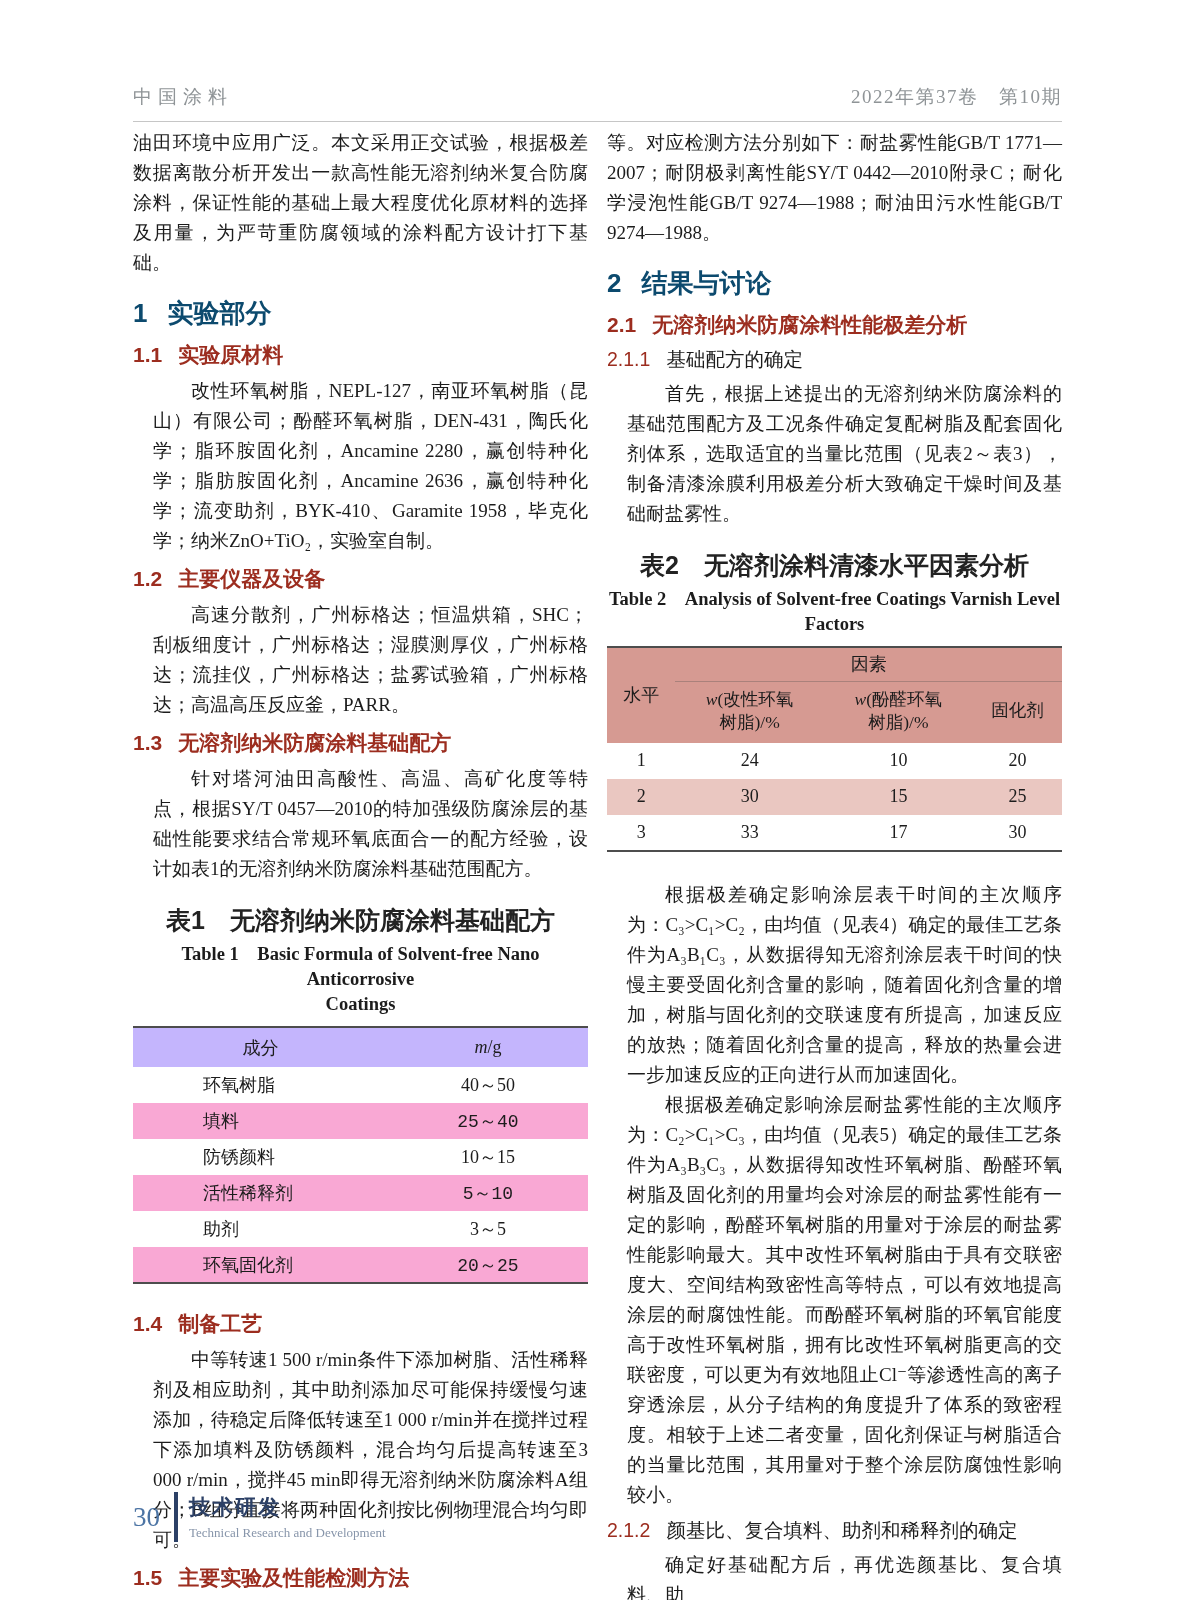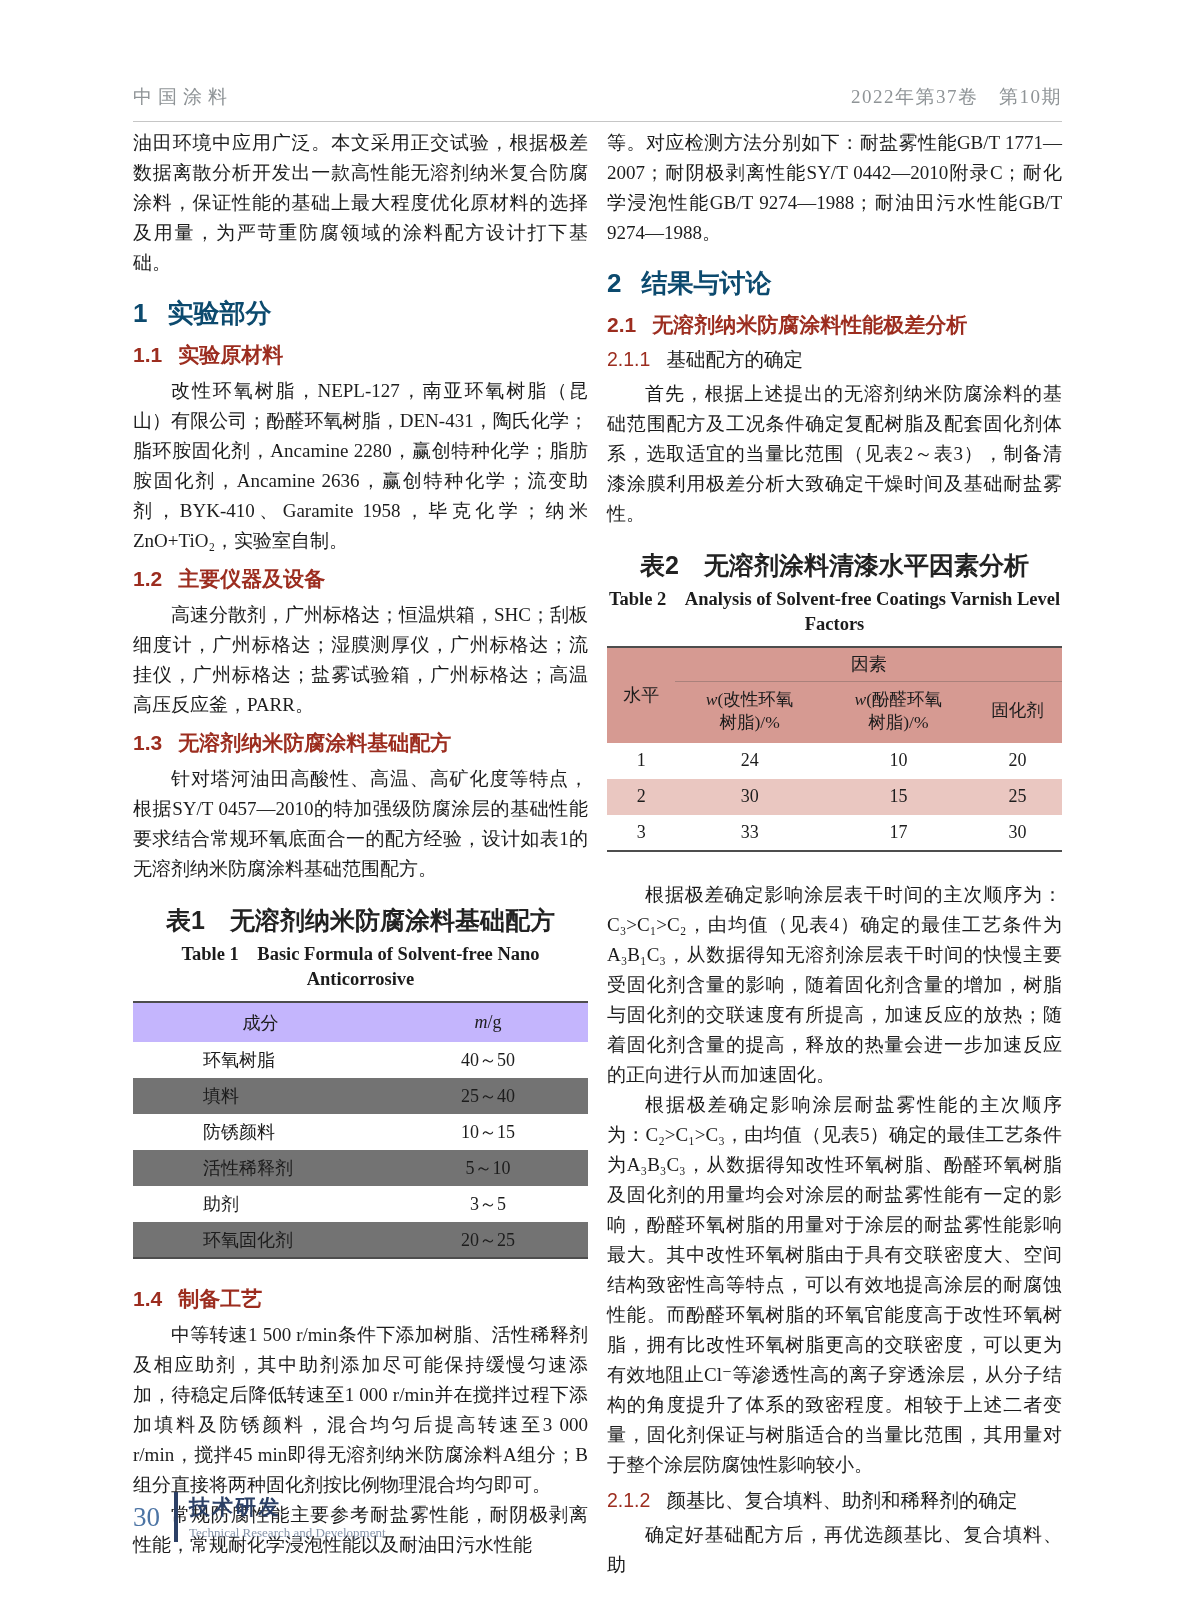--- a/index.html
+++ b/index.html
@@ -15,21 +15,21 @@
     display:flex; justify-content:space-between; align-items:flex-end;
     padding-bottom:11px; border-bottom:1px solid #c6c6c6;
     color:#8f9497; font-size:19px;
   }
   .journal { letter-spacing:6px; }
   .issue { letter-spacing:1.5px; }
   
   .columns { position:absolute; top:128px; left:133px; width:929px; display:flex; gap:19px; }
   .col { width:455px; }
   p.body { font-size:19px; line-height:30px; text-align:justify; color:#1c1c1c; }
-  p.indent { text-indent:2em; }
+  p.indent { text-indent:2em;margin-left:20px; }
   
   .h1 {
     font-family:"Liberation Sans","DejaVu Sans",sans-serif; font-weight:bold;
     color:#0c4a6e; font-size:26px; margin:18px 0 10px;
   }
   .h1 .num { margin-right:20px; }
   .h2s {
     font-family:"Liberation Sans","DejaVu Sans",sans-serif; font-weight:bold;
     color:#9c2d1f; font-size:21px; margin:9px 0 7px;
   }
@@ -48,21 +48,21 @@
   }
   .tcap .en { font-weight:bold; font-size:18.5px; line-height:25px; }
   
   table { width:100%; border-collapse:collapse; margin-top:9px; font-size:18px; }
   .dtable { border-top:2px solid #4d4d4d; border-bottom:2px solid #4d4d4d; }
   .t1 { margin-bottom:26px; }
   .t1 th { background:#c4b5fd; font-weight:normal; height:40px; text-align:center; }
   .t1 td { height:36px; }
   .t1 .c-name { text-align:left; padding-left:70px; width:56%; }
   .t1 .c-val  { text-align:center; }
-  .t1 tr.alt td { background:#737373; }
+  .t1 tr.alt td { background:#f9a8d4;font-family:Liberation Mono, monospace; }
   .t2 { margin-bottom:28px; }
   .t2 th { background:#d69a92; font-weight:normal; text-align:center; }
   .t2 .level { width:15%; }
   .t2 .factors { height:34px; border-bottom:1px solid #aa817b; }
   .t2 .sub { font-size:17.5px; line-height:23px; padding:6px 0 9px; white-space:pre-line; }
   .t2 td { height:36px; text-align:center; }
   .t2 tr.alt td { background:#eac7c1; }
   .ital { font-style:italic; }
   
   .pagefoot { position:absolute; left:133px; top:1492px; display:flex; align-items:center; }
@@ -105,20 +105,21 @@
       <p class="body indent">高速分散剂，广州标格达；恒温烘箱，SHC；刮板细度计，广州标格达；湿膜测厚仪，广州标格达；流挂仪，广州标格达；盐雾试验箱，广州标格达；高温高压反应釜，PARR。</p>
 
       <div class="h2s">
         <span class="num">1.3</span><span>无溶剂纳米防腐涂料基础配方</span>
       </div>
       <p class="body indent">针对塔河油田高酸性、高温、高矿化度等特点，根据SY/T 0457—2010的特加强级防腐涂层的基础性能要求结合常规环氧底面合一的配方经验，设计如表1的无溶剂纳米防腐涂料基础范围配方。</p>
 
       <div class="tcap">
         <div class="cn">表1　无溶剂纳米防腐涂料基础配方</div>
         <div class="en">Table 1　Basic Formula of Solvent-free Nano Anticorrosive</div>
+        <div class="en">Coatings</div>
       </div>
 
       <table class="dtable t1">
         <thead>
           <tr>
             <th>成分</th>
             <th><span class="ital">m</span><span>/g</span></th>
           </tr>
         </thead>
         <tbody>
@@ -147,20 +148,23 @@
               <td class="c-val">20～25</td>
             </tr>
         </tbody>
       </table>
 
       <div class="h2s">
         <span class="num">1.4</span><span>制备工艺</span>
       </div>
       <p class="body indent">中等转速1 500 r/min条件下添加树脂、活性稀释剂及相应助剂，其中助剂添加尽可能保持缓慢匀速添加，待稳定后降低转速至1 000 r/min并在搅拌过程下添加填料及防锈颜料，混合均匀后提高转速至3 000 r/min，搅拌45 min即得无溶剂纳米防腐涂料A组分；B组分直接将两种固化剂按比例物理混合均匀即可。</p>
 
+      <div class="h2s">
+        <span class="num">1.5</span><span>主要实验及性能检测方法</span>
+      </div>
       <p class="body indent">常规防腐性能主要参考耐盐雾性能，耐阴极剥离性能，常规耐化学浸泡性能以及耐油田污水性能</p>
     </div>
 
     <div class="col">
       <p class="body">等。对应检测方法分别如下：耐盐雾性能GB/T 1771—2007；耐阴极剥离性能SY/T 0442—2010附录C；耐化学浸泡性能GB/T 9274—1988；耐油田污水性能GB/T 9274—1988。</p>
 
       <div class="h1">
         <span class="num">2</span><span>结果与讨论</span>
       </div>
 

